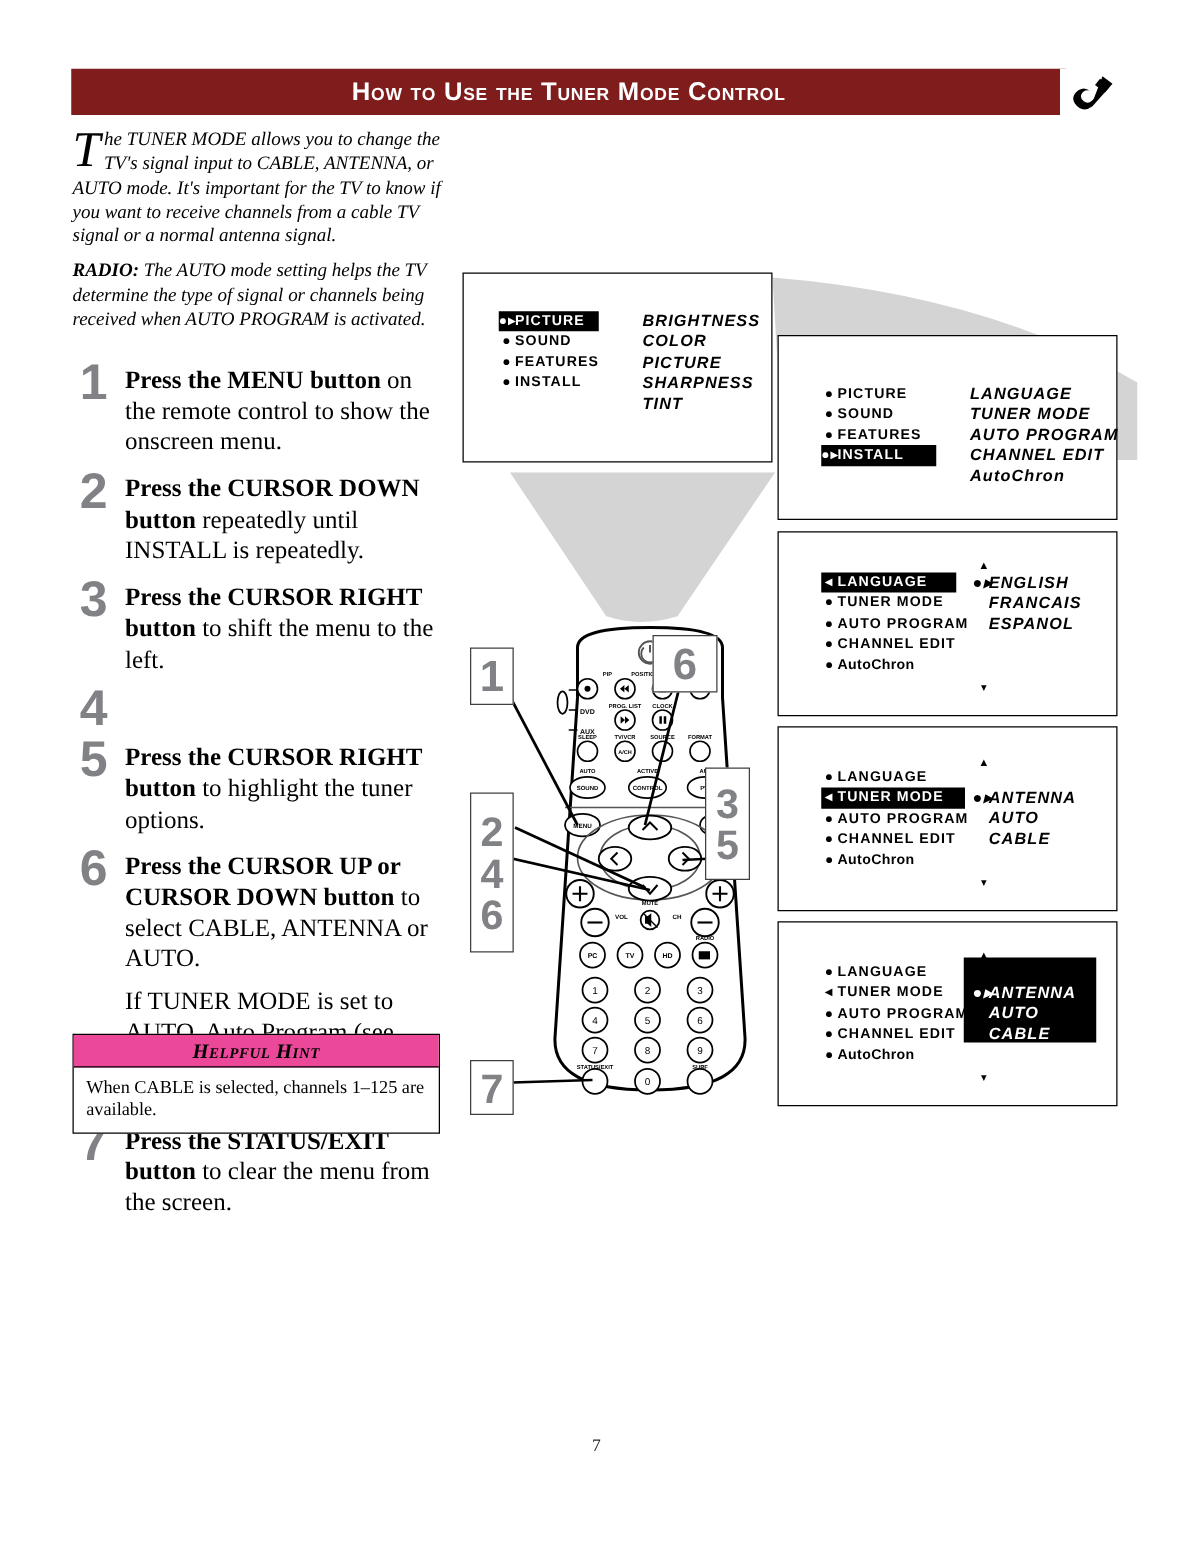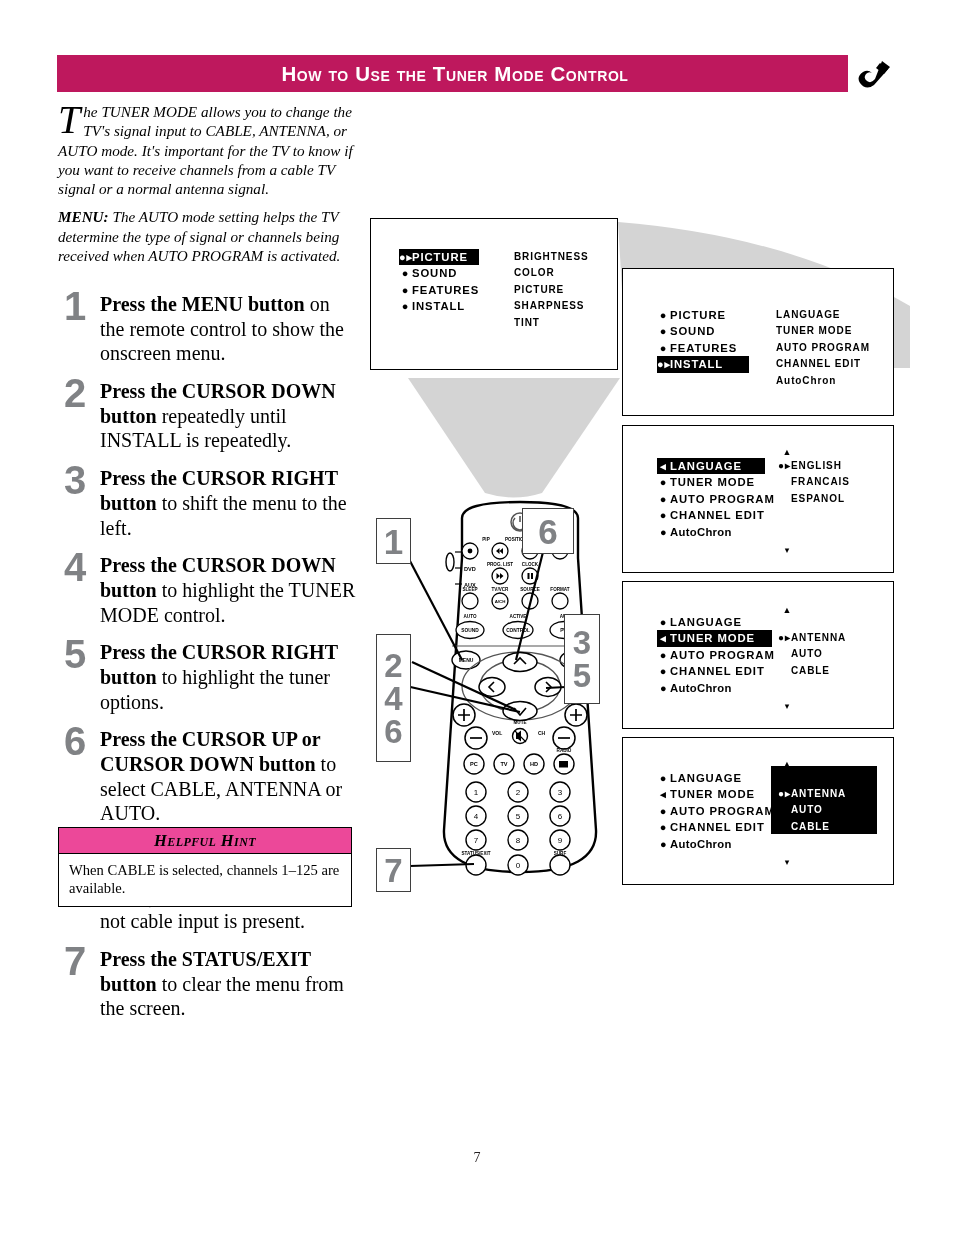--- a/index.html
+++ b/index.html
@@ -4,21 +4,21 @@
 <style>
   html,body{margin:0;padding:0;}
   body{
     width:954px;height:1235px;background:#fff;position:relative;overflow:hidden;
     font-family:"Liberation Serif",serif;color:#000;
   }
   .page{position:absolute;inset:0;}
 
   
   .hdr-bar{
-    position:absolute;left:57px;top:55px;width:796px;height:37px;background:#be185d;
+    position:absolute;left:57px;top:55px;width:796px;height:37px;background:#7f1d1d;
   }
   .hdr-title{
     position:absolute;left:0;top:0;width:796px;height:37px;
     display:flex;align-items:center;justify-content:center;
     color:#fff;font-family:"Liberation Sans",sans-serif;font-weight:bold;
     font-size:20.5px;letter-spacing:.6px;
     font-variant:small-caps;
   }
   .hdr-logo{
     position:absolute;left:848px;top:55px;width:49px;height:37px;background:#fff;
@@ -77,22 +77,22 @@
     font-family:"Liberation Sans",sans-serif;font-weight:bold;font-size:11.3px;
     letter-spacing:.9px;line-height:16.4px;white-space:nowrap;
     display:flex;align-items:center;
   }
   .m-item .bul{
     display:inline-block;width:13px;flex:0 0 13px;text-align:center;font-size:11px;
   }
   .m-item.hl{background:#000;color:#fff;}
   .m-item.mixed{letter-spacing:.3px;}
   .m-right{
-    font-family:"Liberation Sans",sans-serif;font-weight:bold;font-size:10px;
-    letter-spacing:.9px;line-height:16.4px;white-space:nowrap;padding-left:13px;
+    font-family:"Liberation Sans",sans-serif;font-weight:bold;font-size:13px;
+    letter-spacing:.9px;line-height:16.4px;white-space:nowrap;padding-left:13px;font-style:italic;
   }
   .m-right.mark{padding-left:0;}
   .m-right .bul{display:inline-block;width:13px;text-align:left;}
   .arrow-up,.arrow-dn{
     font-family:"Liberation Sans",sans-serif;font-size:9px;text-align:center;line-height:8px;
   }
 
   
   .remote{position:absolute;left:30px;top:290px;width:240px;height:400px;}
   .remote svg{display:block;}
@@ -122,39 +122,38 @@
   <div class="hdr-logo">
     <svg width="42" height="31" viewBox="0 0 42 31">
       <rect x="0" y="0" width="42" height="31" fill="#fff"></rect>
       <path d="M30 3 L38 9 L22 27 Q14 33 8 25 Q4 19 11 14 Q16 11 20 15 Q17 13 14 16 Q11 20 15 23 Q19 26 23 21 Z" fill="#000"></path>
       <path d="M28 5 L36 11 L32 16 L24 10 Z" fill="#000"></path>
     </svg>
   </div>
 
   <div class="intro">
     <p><span class="dropcap">T</span><span>he TUNER MODE allows you to change the TV's signal input to CABLE, ANTENNA, or AUTO mode. It's important for the TV to know if you want to receive channels from a cable TV signal or a normal antenna signal.</span></p>
-    <p class="note"><b>MENU:</b><span> The AUTO mode setting helps the TV determine the type of signal or channels being received when AUTO PROGRAM is activated.</span></p>
+    <p class="note"><b>RADIO:</b><span> The AUTO mode setting helps the TV determine the type of signal or channels being received when AUTO PROGRAM is activated.</span></p>
   </div>
 
   <div class="steps">
     <div class="step">
       <div class="num">1</div>
       <div class="txt"><b>Press the MENU button</b><span> on the remote control to show the onscreen menu.</span></div>
     </div>
     <div class="step">
       <div class="num">2</div>
       <div class="txt"><b>Press the CURSOR DOWN button</b><span> repeatedly until INSTALL is repeatedly.</span></div>
     </div>
     <div class="step">
       <div class="num">3</div>
       <div class="txt"><b>Press the CURSOR RIGHT button</b><span> to shift the menu to the left.</span></div>
     </div>
     <div class="step">
       <div class="num">4</div>
-      <div class="txt"><b>Press the CURSOR DOWN button</b><span> to highlight the TUNER MODE control.</span></div>
     </div>
     <div class="step">
       <div class="num">5</div>
       <div class="txt"><b>Press the CURSOR RIGHT button</b><span> to highlight the tuner options.</span></div>
     </div>
     <div class="step">
       <div class="num">6</div>
       <div class="txt"><b>Press the CURSOR UP or CURSOR DOWN button</b><span> to select CABLE, ANTENNA or AUTO.</span><span class="sub">If TUNER MODE is set to AUTO, Auto Program (see below) will detect receive or not cable input is present.</span></div>
     </div>
     <div class="step">

